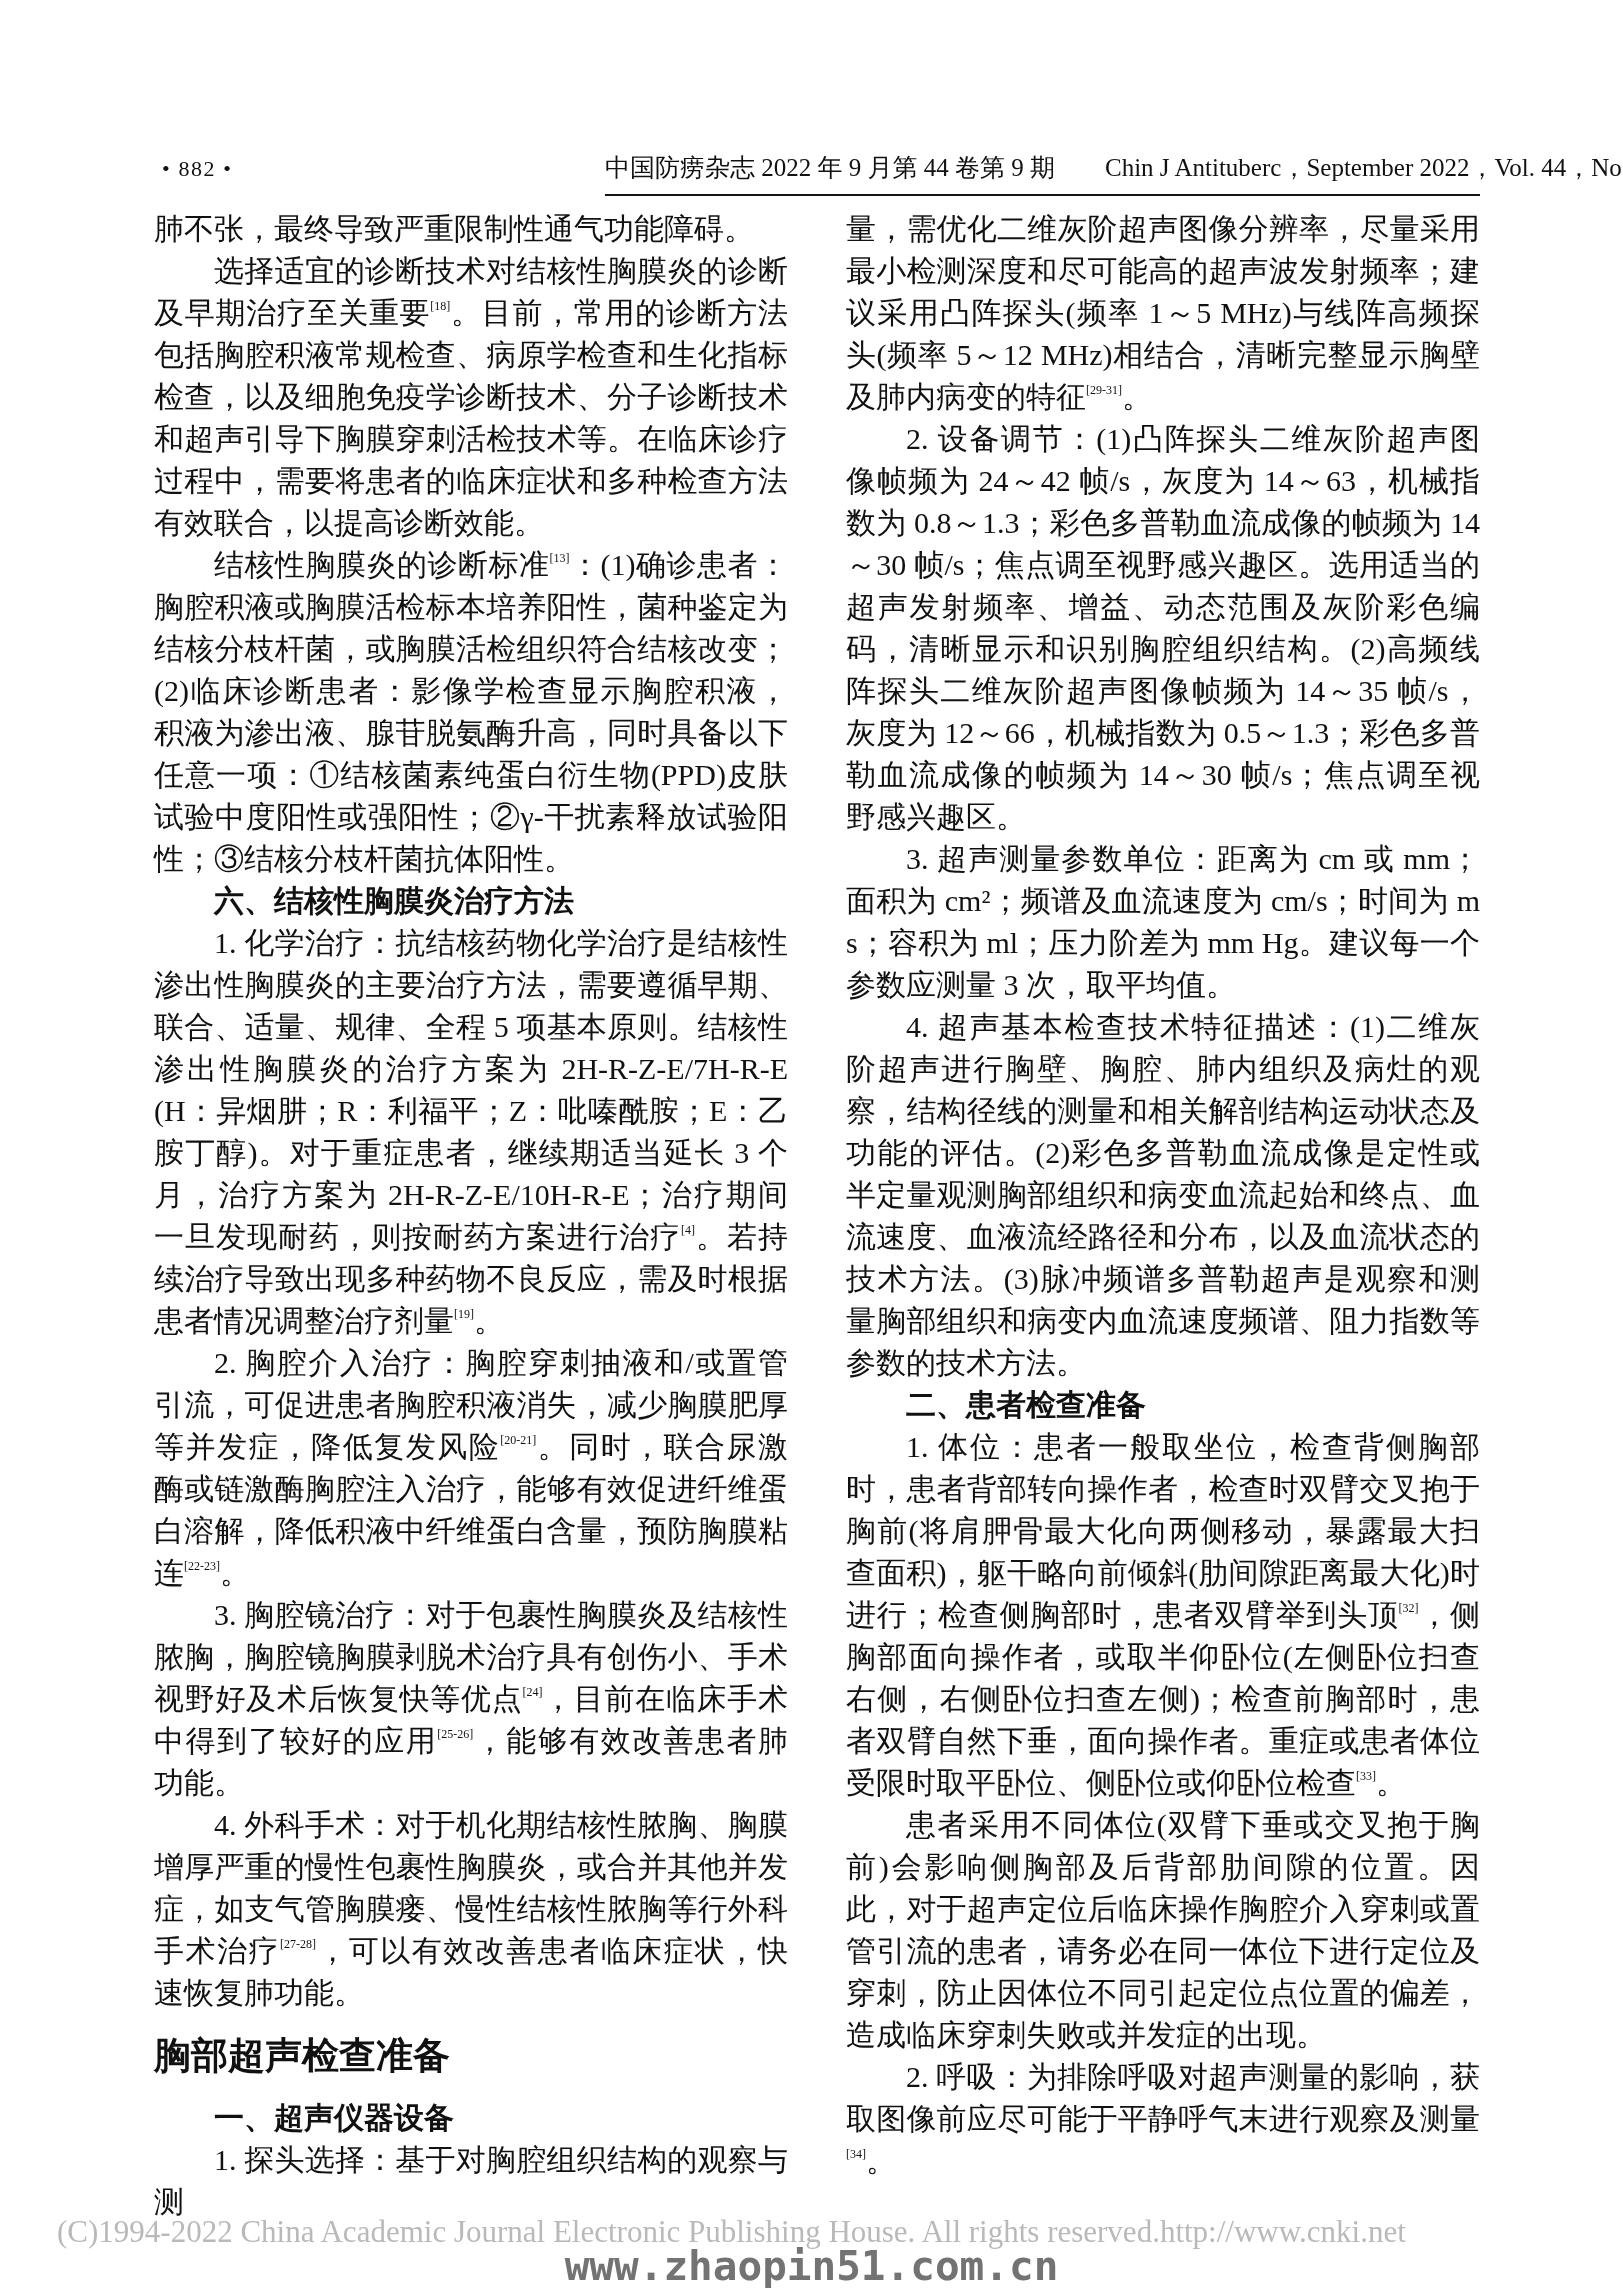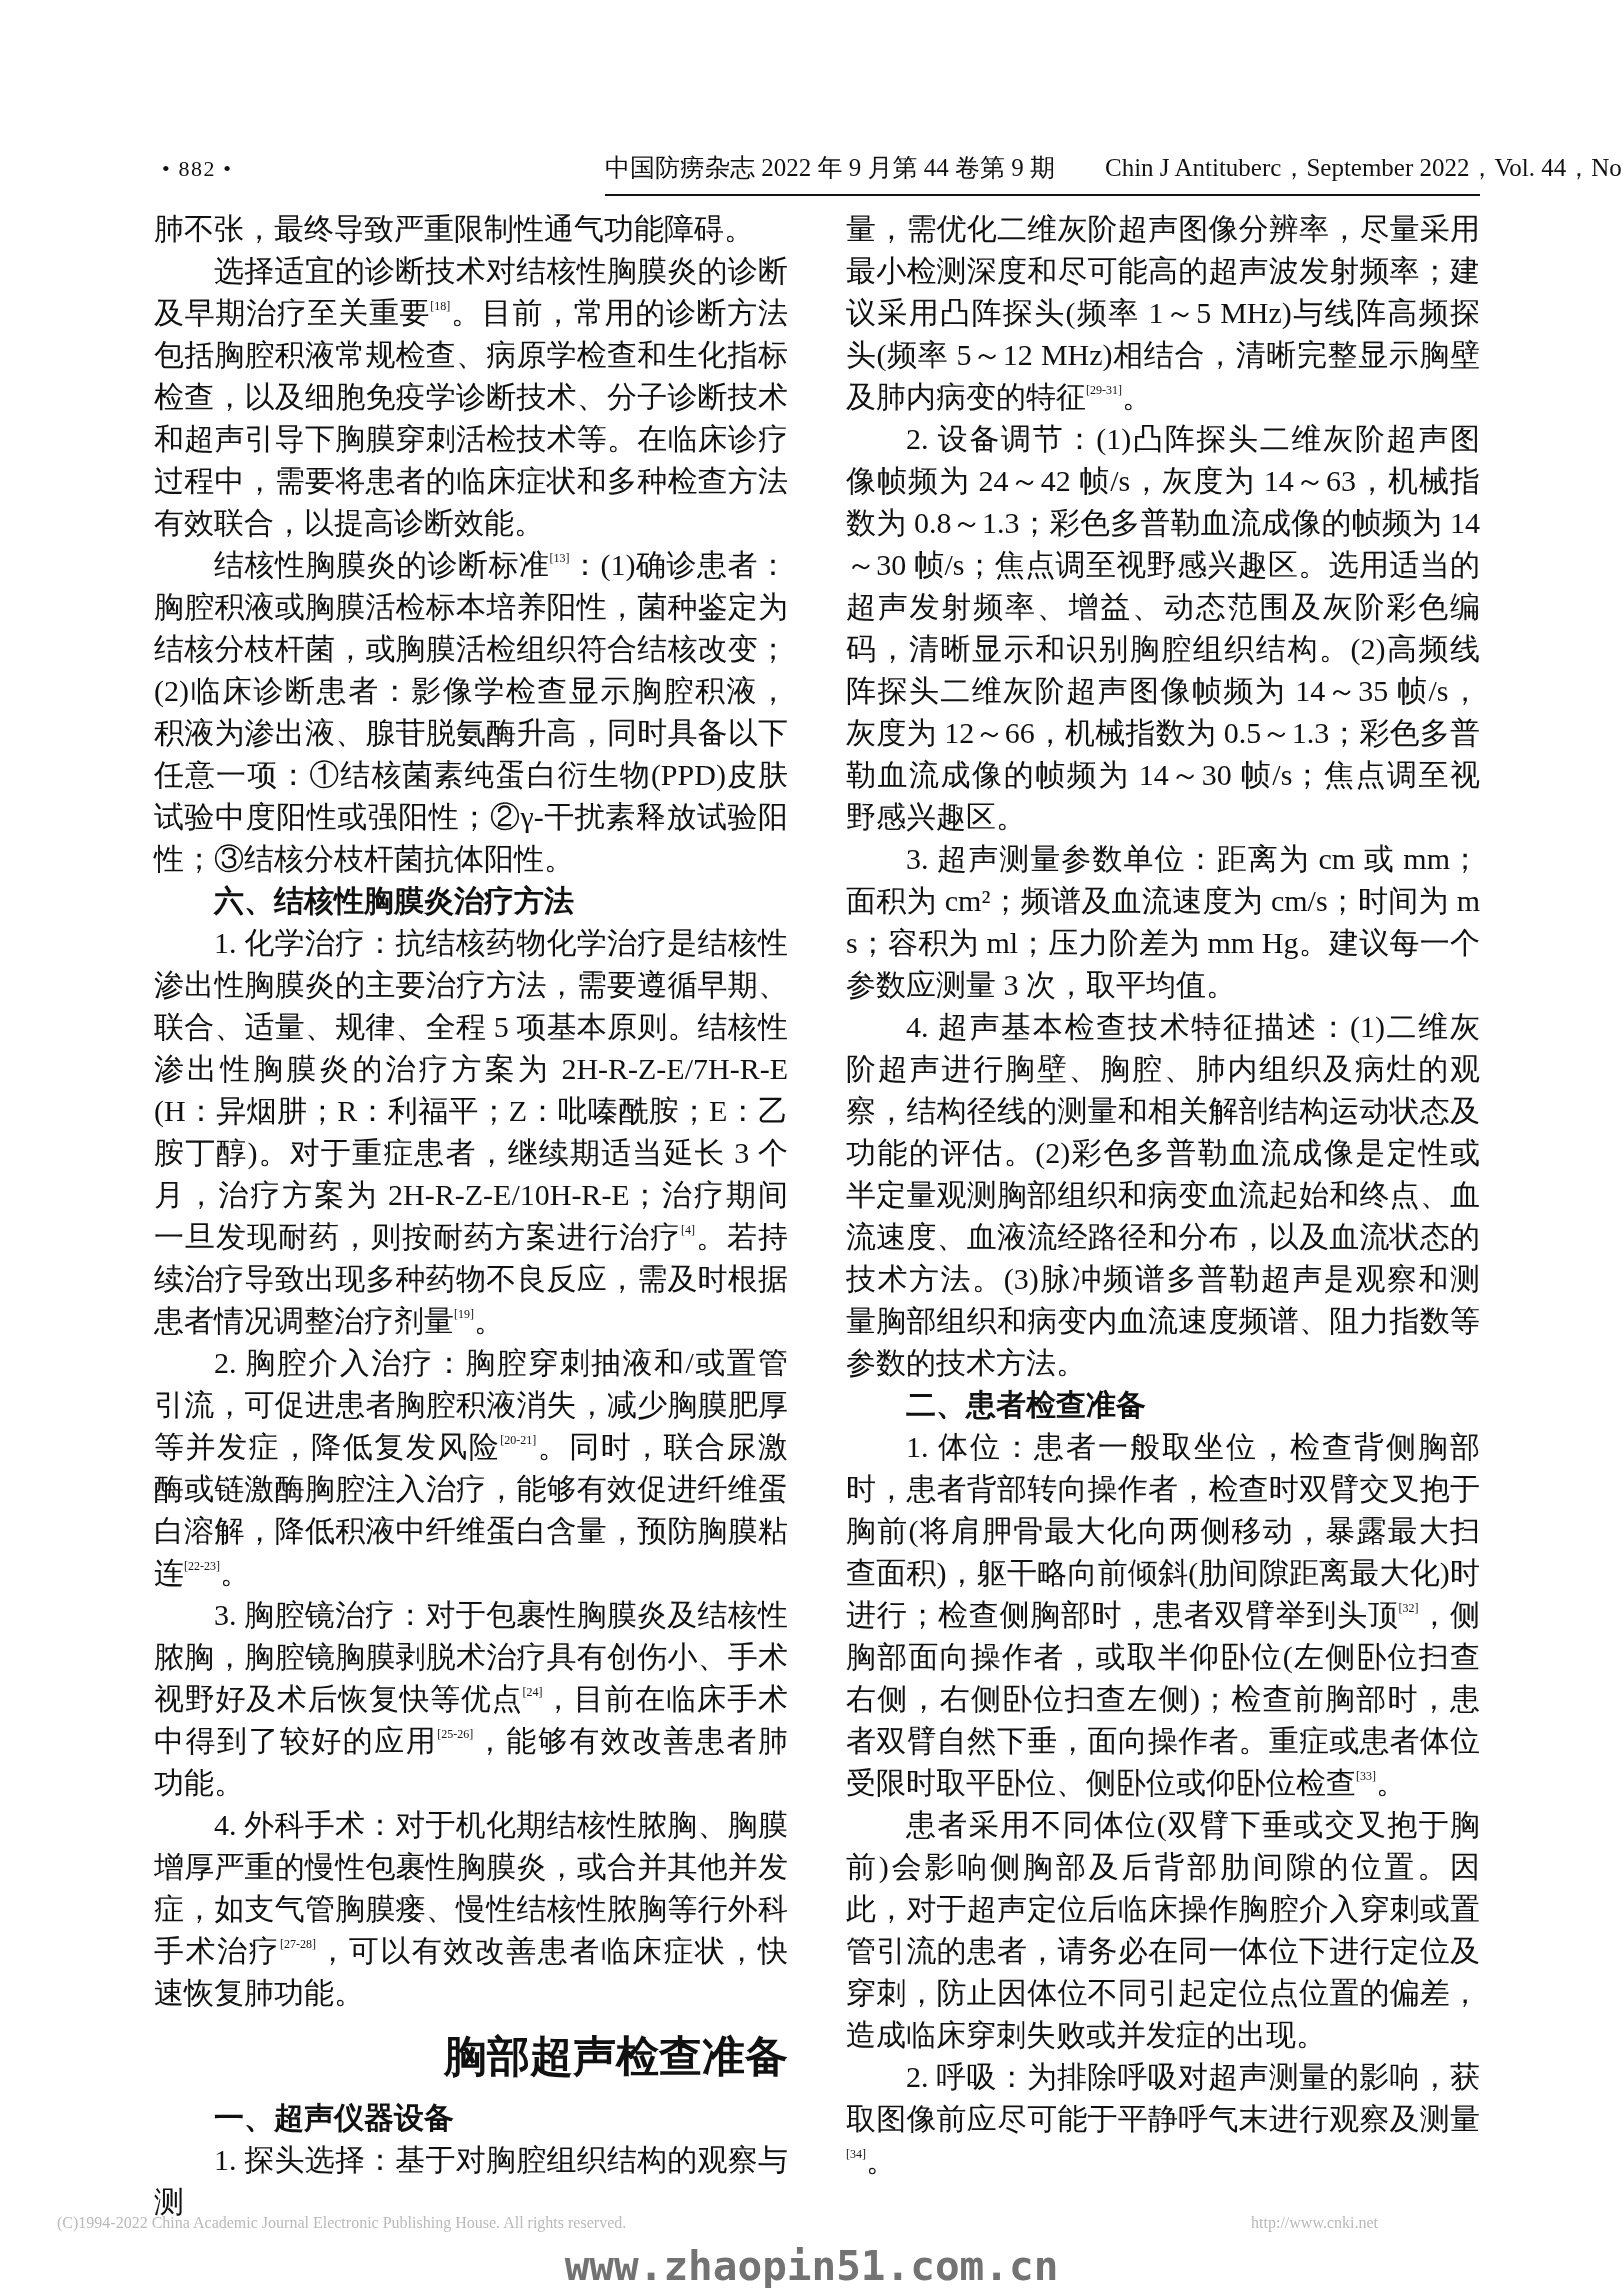--- a/index.html
+++ b/index.html
@@ -38,35 +38,35 @@
     margin: 0;
     word-break: break-all;
   }
   .blk-p, .blk-head { text-indent: 60px; }
   .blk-cont { text-indent: 0; }
   .blk-head {
     font-family: "Liberation Sans", "DejaVu Sans", sans-serif;
     font-weight: 700; font-size: 30px;
   }
   .blk-center {
-    text-align: right; text-indent: 0;
+    text-align: left; text-indent: 0;
     font-family: "Liberation Sans", "DejaVu Sans", sans-serif;
-    font-weight: 700; font-size: 43px;
+    font-weight: 700; font-size: 37px;
     margin: 21px 0 19.5px 0;
   }
   sup.ref {
     font-size: 12px; line-height: 0; vertical-align: 13px;
     letter-spacing: 0;
   }
 
   
   .copyright-row {
     position: absolute; left: 57px; top: 2214px; width: 1321px;
     display: flex; justify-content: space-between;
-    font-size: 16px; color: #b9b9b9; white-space: nowrap;
+    font-size: 31px; color: #b9b9b9; white-space: nowrap;
   }
   .watermark {
     position: absolute; left: 0; top: 2242px; width: 1623px;
     text-align: center;
     font-family: "DejaVu Sans Mono", "Liberation Mono", monospace;
     font-weight: 700; font-size: 41px; color: #737373;
   }
 </style>
 </head>
 <body>

